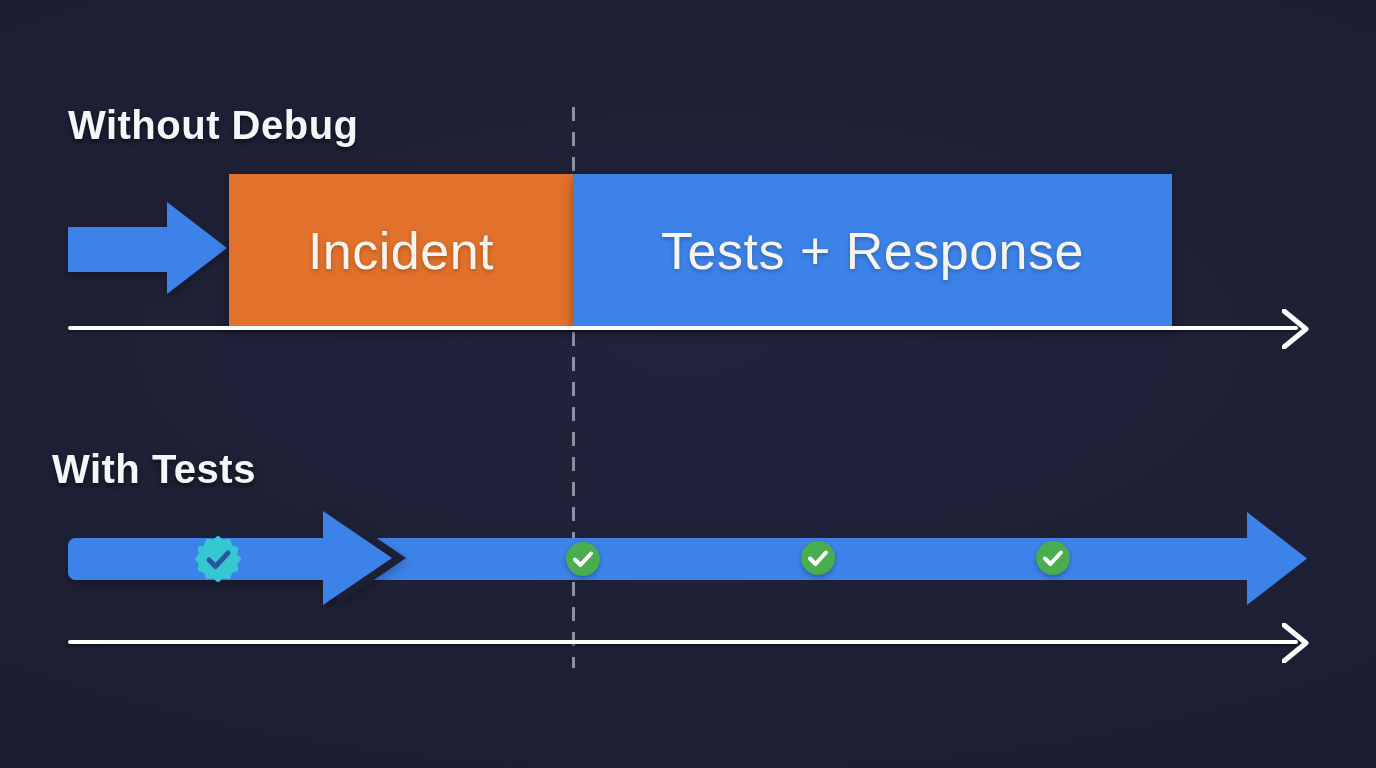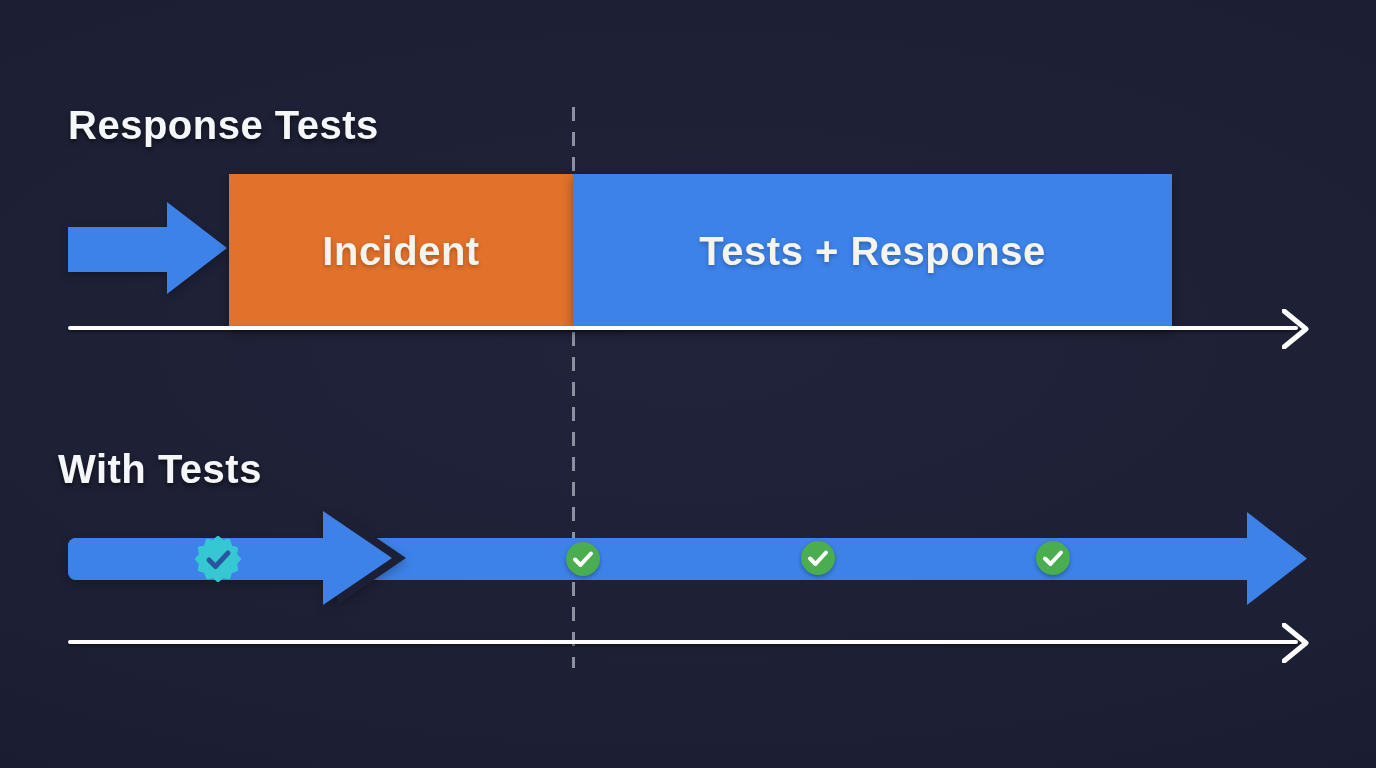--- a/index.html
+++ b/index.html
@@ -33,22 +33,22 @@
     background:repeating-linear-gradient(to bottom, var(--dash) 0 14px, transparent 14px 25px);
     opacity:.85;
   }
   .phase-box{
     position:absolute;
     display:flex;align-items:center;justify-content:center;
     box-shadow:0 4px 10px rgba(0,0,0,.35);
   }
   .phase-label{
     color:var(--white);
-    font-size:40px;
-    font-weight:700;
+    font-size:52px;
+    font-weight:400;
     letter-spacing:0.5px;
     text-shadow:0 2px 4px rgba(0,0,0,.25);
     white-space:nowrap;
   }
   .arrow-body{
     position:absolute;
     background:var(--blue);
   }
   .round-left{border-radius:8px 0 0 8px;}
   .head-svg{position:absolute;display:block;}
@@ -70,21 +70,21 @@
   .soft-shadow{filter:drop-shadow(0 3px 4px rgba(0,0,0,.3));}
   .notch-shadow{filter:drop-shadow(14px 0px 0px var(--bg)) drop-shadow(0 4px 5px rgba(0,0,0,.25));}
 </style>
 </head>
 <body>
 
 <div id="stage">
 
   <div class="dashline" style="left:572px; top:107px; height:561px;"></div>
 
-  <div class="heading" style="left:68px; top:103px;">Response Tests</div>
+  <div class="heading" style="left:68px; top:103px;">Without Debug</div>
 
   <div class="abs soft-shadow" style="left:68px; top:202px; width:160px; height:92px;">
     <div class="arrow-body" style="left:0; top:25px; width:100px; height:45px;"></div>
     <svg class="head-svg" style="left:99px; top:0;" width="61" height="92" viewBox="0 0 61 92">
       <polygon points="0,0 60,46 0,92" fill="var(--blue)"></polygon>
     </svg>
   </div>
 
   <div class="phase-box" style="left:229px; top:174px; width:344px; height:154px; background:var(--orange);">
     <span class="phase-label">Incident</span>
@@ -92,21 +92,21 @@
 
   <div class="phase-box" style="left:573px; top:174px; width:599px; height:154px; background:var(--blue);">
     <span class="phase-label">Tests + Response</span>
   </div>
 
   <div class="timeline-line" style="left:68px; top:326px; width:1230px;"></div>
   <svg class="timeline-head" style="left:1282px; top:309px;" width="28" height="40" viewBox="0 0 28 40">
     <polyline points="2,2 24,20 2,38" fill="none" stroke="#fdfdfd" stroke-width="5" stroke-linecap="round" stroke-linejoin="round"></polyline>
   </svg>
 
-  <div class="heading" style="left:58px; top:447px;">With Tests</div>
+  <div class="heading" style="left:52px; top:447px;">With Tests</div>
 
   <div class="abs" style="left:68px; top:512px; width:1240px; height:94px;">
     <div class="arrow-body round-left" style="left:0; top:26px; width:1180px; height:42px;"></div>
     <svg class="head-svg" style="left:1179px; top:0;" width="61" height="93" viewBox="0 0 61 93">
       <polygon points="0,0 60,46.5 0,93" fill="var(--blue)"></polygon>
     </svg>
   </div>
 
   <div class="abs notch-shadow" style="left:68px; top:509px; width:326px; height:98px;">
     <div class="arrow-body round-left" style="left:0; top:29px; width:256px; height:42px;"></div>

